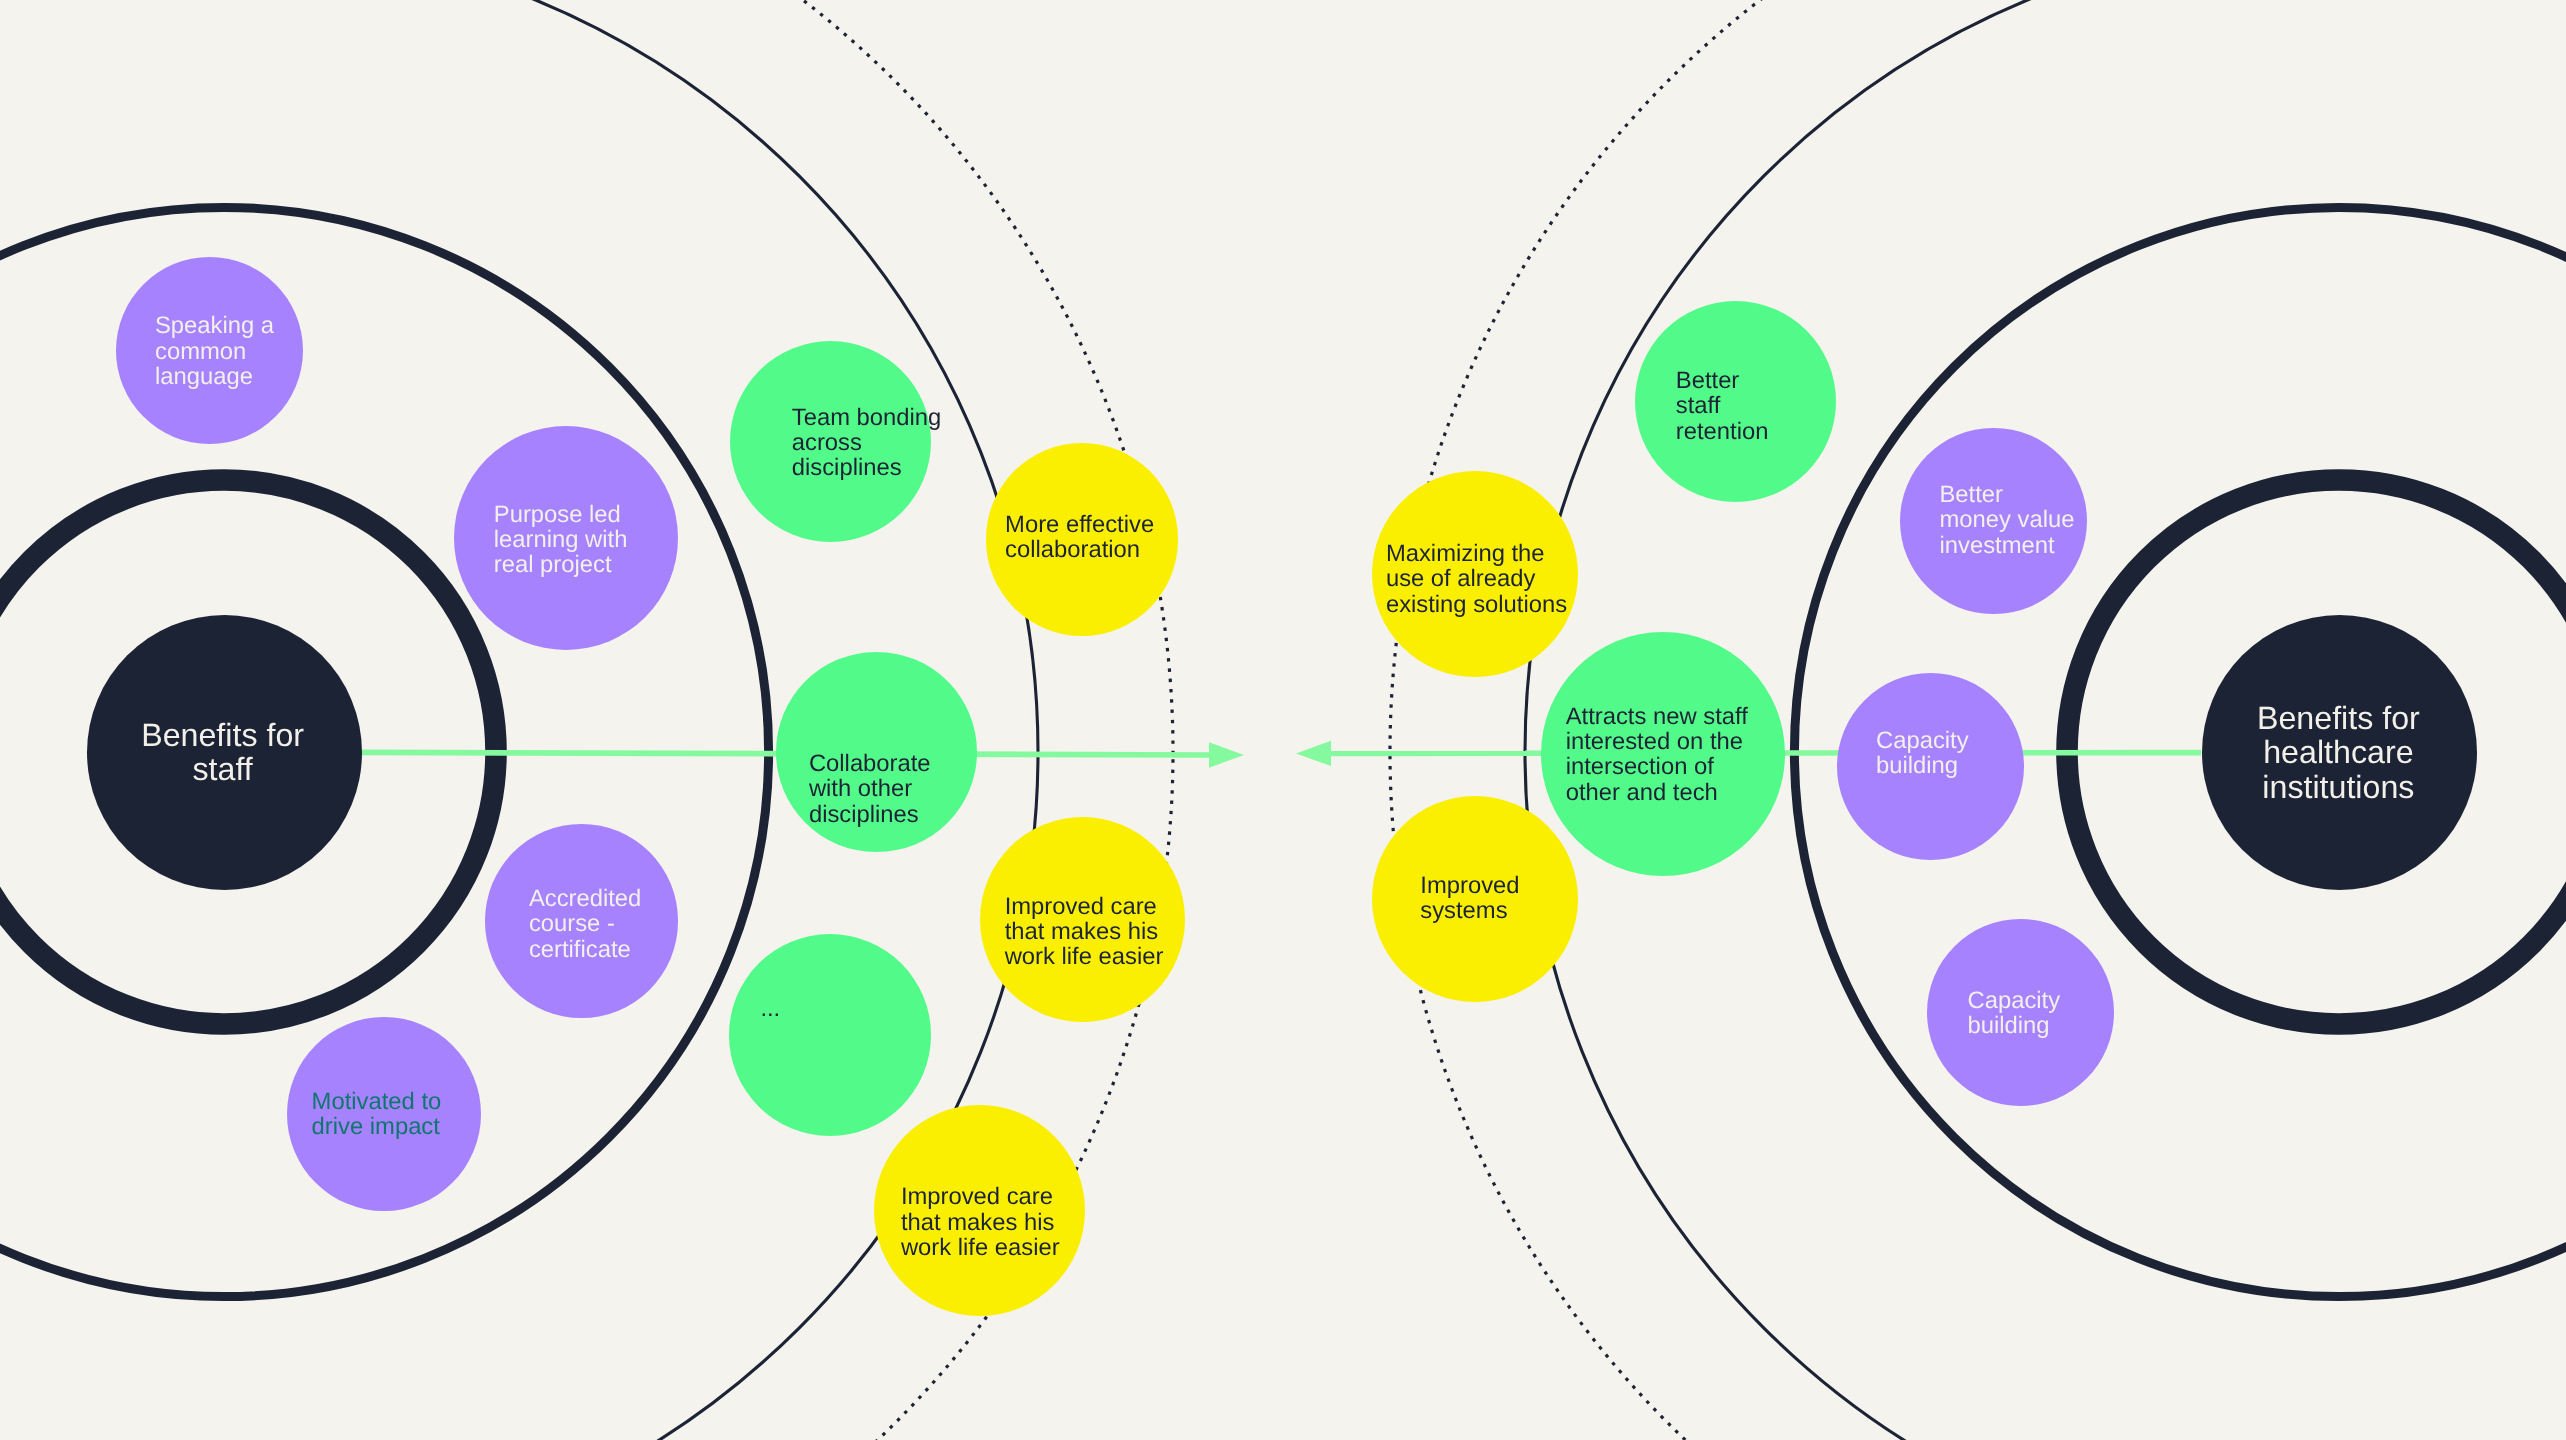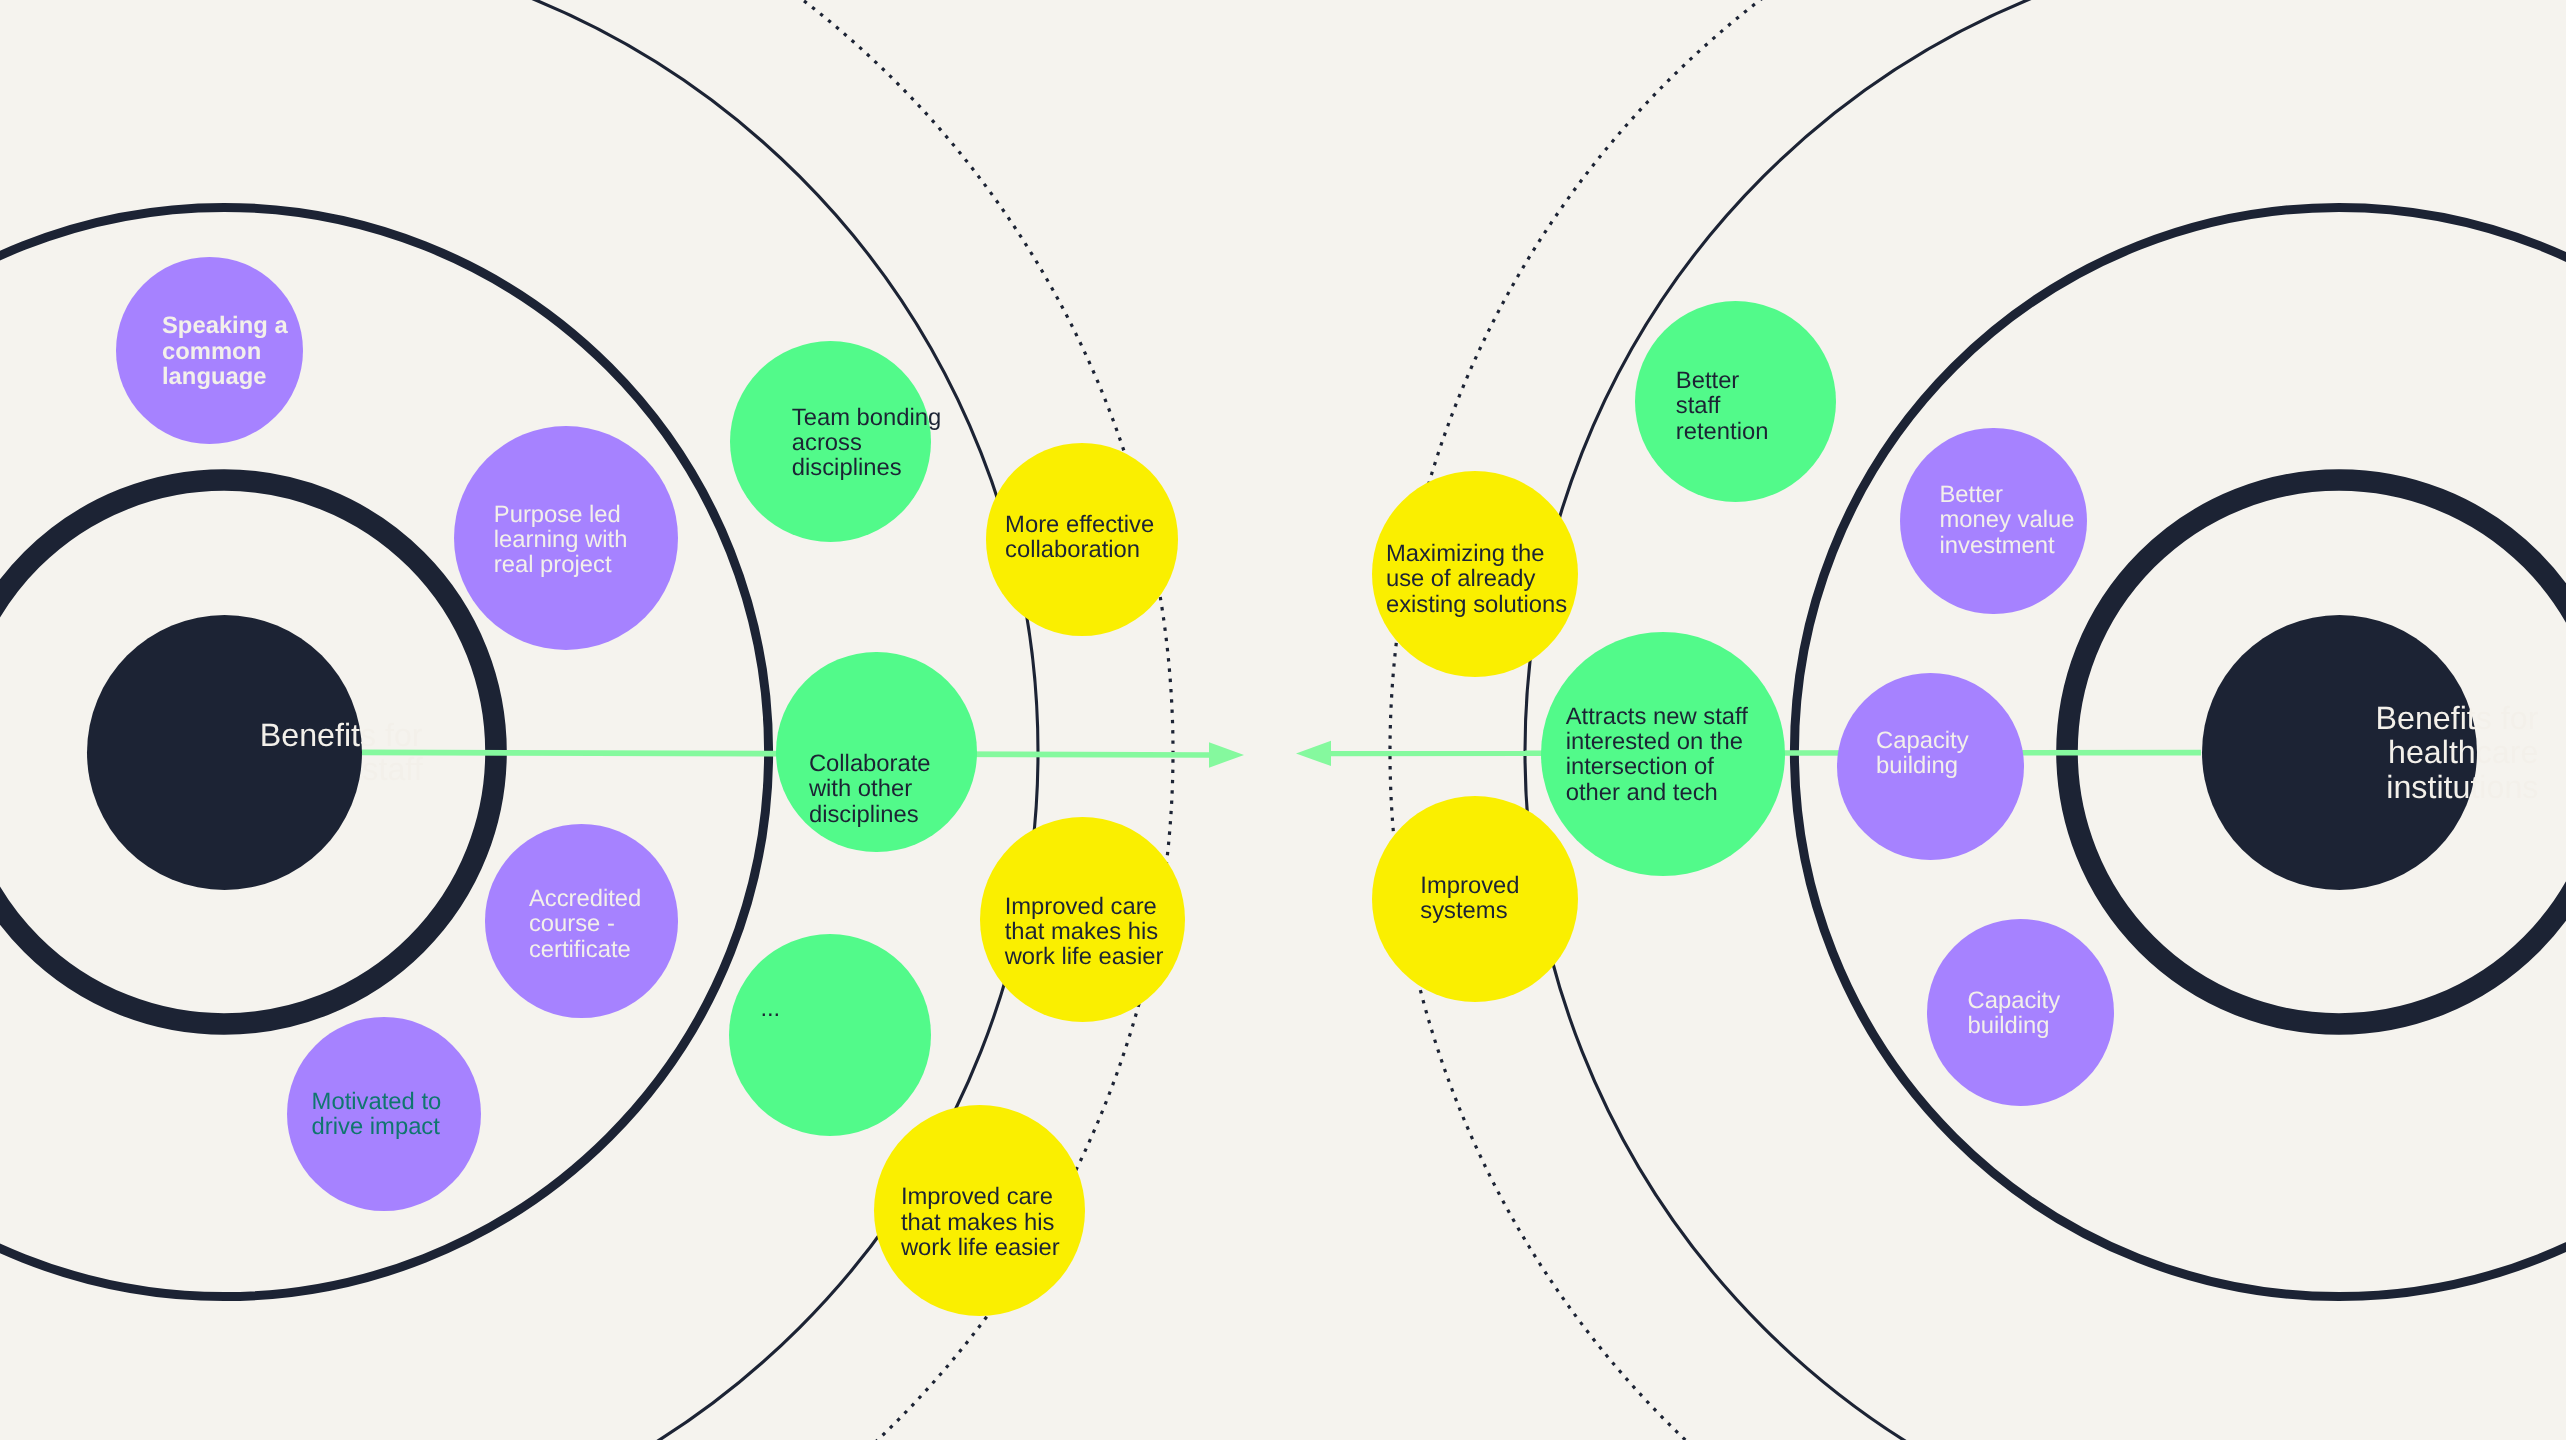--- a/index.html
+++ b/index.html
@@ -6,21 +6,21 @@
   html,body{margin:0;padding:0;}
   body{width:2566px;height:1440px;overflow:hidden;background:#F5F3EE;
        font-family:"Liberation Sans", sans-serif;
        -webkit-font-smoothing:antialiased;text-rendering:geometricPrecision;}
   #stage{position:relative;width:2566px;height:1440px;background:#F5F3EE;overflow:hidden;}
   svg#rings{position:absolute;left:0;top:0;width:2566px;height:1440px;display:block;}
   .bubble{position:absolute;border-radius:50%;}
   .hub{position:absolute;border-radius:50%;background:#1C2334;}
   .label{position:absolute;white-space:pre;text-align:left;
          font-size:23.8px;line-height:25.3px;}
-  .hublabel{position:absolute;white-space:pre;text-align:right;color:#F3F0EA;
+  .hublabel{position:absolute;white-space:pre;text-align:center;color:#F3F0EA;
             font-size:32.2px;line-height:34.3px;}
 </style>
 </head>
 <body>
 
 <div id="stage">
   <svg id="rings" viewBox="0 0 2566 1440">
       <g>
         <circle cx="224" cy="752" r="272" fill="none" stroke="#1C2334" stroke-width="21.6"></circle>
         <circle cx="224" cy="752" r="544.6" fill="none" stroke="#1C2334" stroke-width="9"></circle>
@@ -36,21 +36,21 @@
       <g>
         <path d="M 362 749.6 L 1209 752.2 L 1209 757.8 L 362 755.1999999999999 Z" fill="#85F99E"></path>
         <path d="M 1244 755 L 1209 742.3 L 1209 767.7 Z" fill="#85F99E"></path>
       </g>
       <g>
         <path d="M 2201 749.8000000000001 L 1331 750.6 L 1331 756.1999999999999 L 2201 755.4 Z" fill="#85F99E"></path>
         <path d="M 1296 753.4 L 1331 740.6999999999999 L 1331 766.1 Z" fill="#85F99E"></path>
       </g>
     </svg>
 <div class="bubble" style="left: 116.3px; top: 256.8px; width: 187px; height: 187px; background: rgb(166, 130, 255);"></div>
-    <div class="label" style="left: 162px; top: 313.4px; color: rgb(243, 240, 234); font-weight: bold;">Speaking a
+    <div class="label" style="left: 155px; top: 313.4px; color: rgb(243, 240, 234);">Speaking a
 common
 language</div>
     <div class="bubble" style="left: 454px; top: 426px; width: 224px; height: 224px; background: rgb(166, 130, 255);"></div>
     <div class="label" style="left: 493.8px; top: 501.5px; color: rgb(243, 240, 234);">Purpose led
 learning with
 real project</div>
     <div class="bubble" style="left: 484.8px; top: 824.4px; width: 193.2px; height: 193.2px; background: rgb(166, 130, 255);"></div>
     <div class="label" style="left: 528.9px; top: 886px; color: rgb(243, 240, 234);">Accredited
 course -
 certificate</div>

